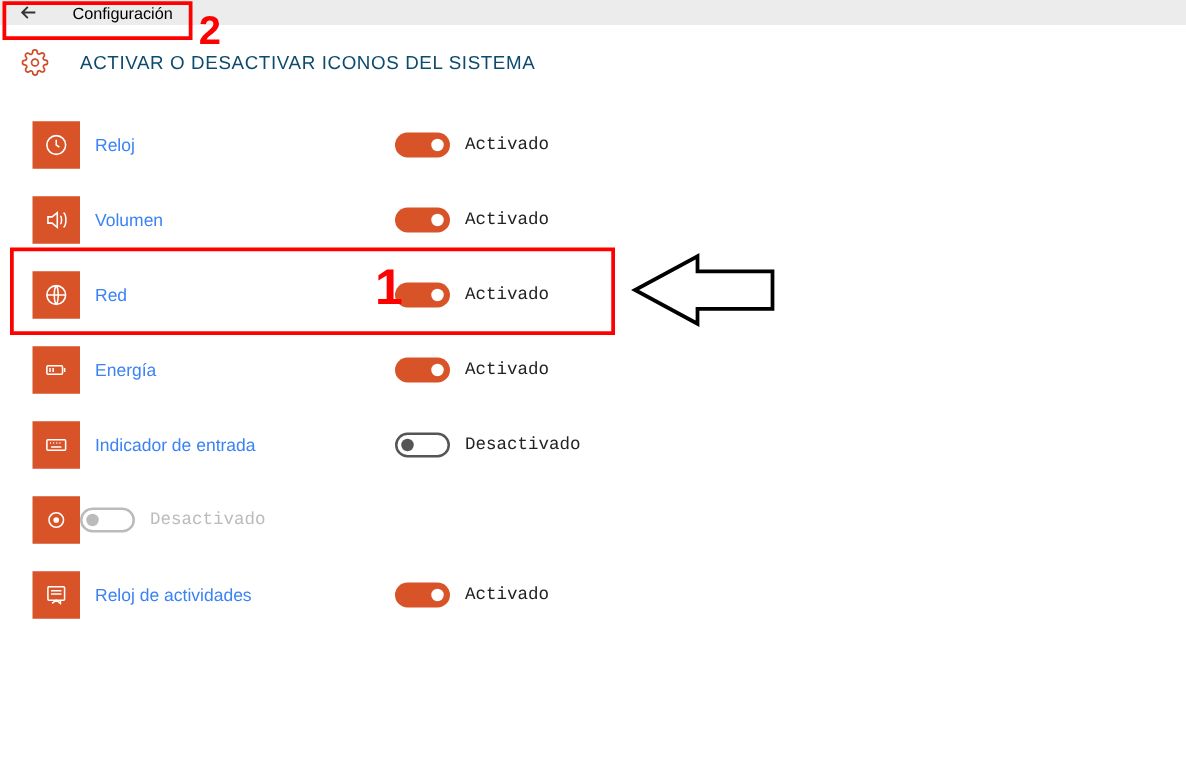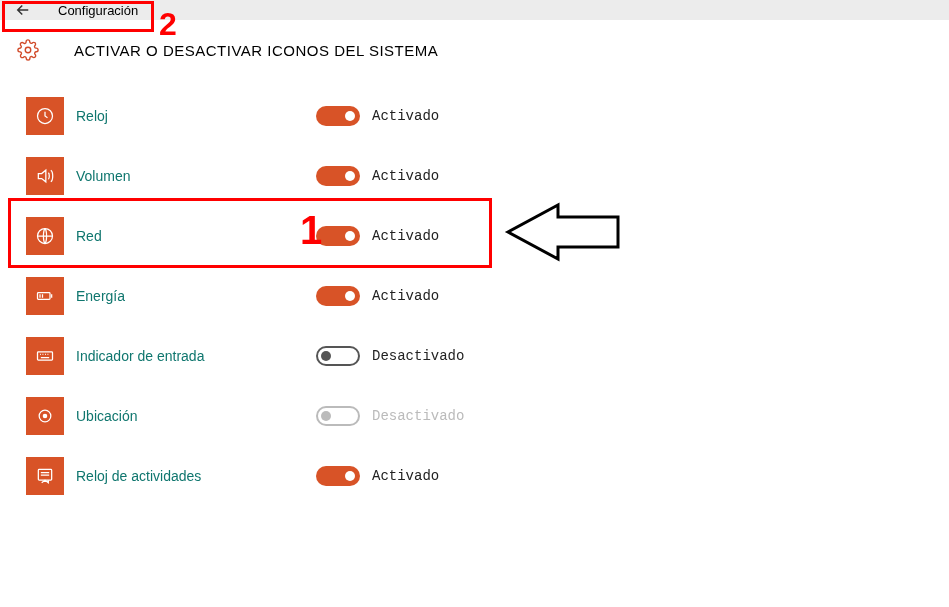--- a/index.html
+++ b/index.html
@@ -42,22 +42,22 @@
       height: 24px;
       display: flex;
       align-items: center;
       justify-content: center;
       color: #d14b2a;
     }
     .page-title {
       font-size: 15px;
       font-weight: 500;
       letter-spacing: 0.5px;
-      margin-left: 34px;
-      color: #000000;
+      margin-left: 24px;
+      color: #0c4a6e;
     }
     .settings-list {
       padding: 14px 0 0 26px;
     }
     .setting-row {
       display: flex;
       align-items: center;
       height: 60px;
       position: relative;
     }
@@ -67,21 +67,21 @@
       background: #d85327;
       display: flex;
       align-items: center;
       justify-content: center;
       color: #fff;
     }
     .setting-label {
       font-size: 14px;
       margin-left: 12px;
       width: 240px;
-      color: #0f766e;
+      color: #3b82f6;
     }
     .toggle-wrap {
       display: flex;
       align-items: center;
       gap: 12px;
       font-family: Liberation Mono, monospace;
     }
     .toggle {
       width: 44px;
       height: 20px;
@@ -268,21 +268,20 @@
     </div>
   </div>
 
   <div class="setting-row">
     <div class="setting-icon">
       <svg width="20" height="20" viewBox="0 0 24 24" fill="none" stroke="#fff" stroke-width="1.5">
           <circle cx="12" cy="12" r="7"></circle>
           <circle cx="12" cy="12" r="2" fill="#fff"></circle>
         </svg>
     </div>
-    <div class="setting-label">Ubicación</div>
     <div class="toggle-wrap">
       <div class="toggle disabled">
           <div class="toggle-knob"></div>
         </div>
       <div class="toggle-text disabled">Desactivado</div>
     </div>
   </div>
 
   <div class="setting-row">
     <div class="setting-icon">

